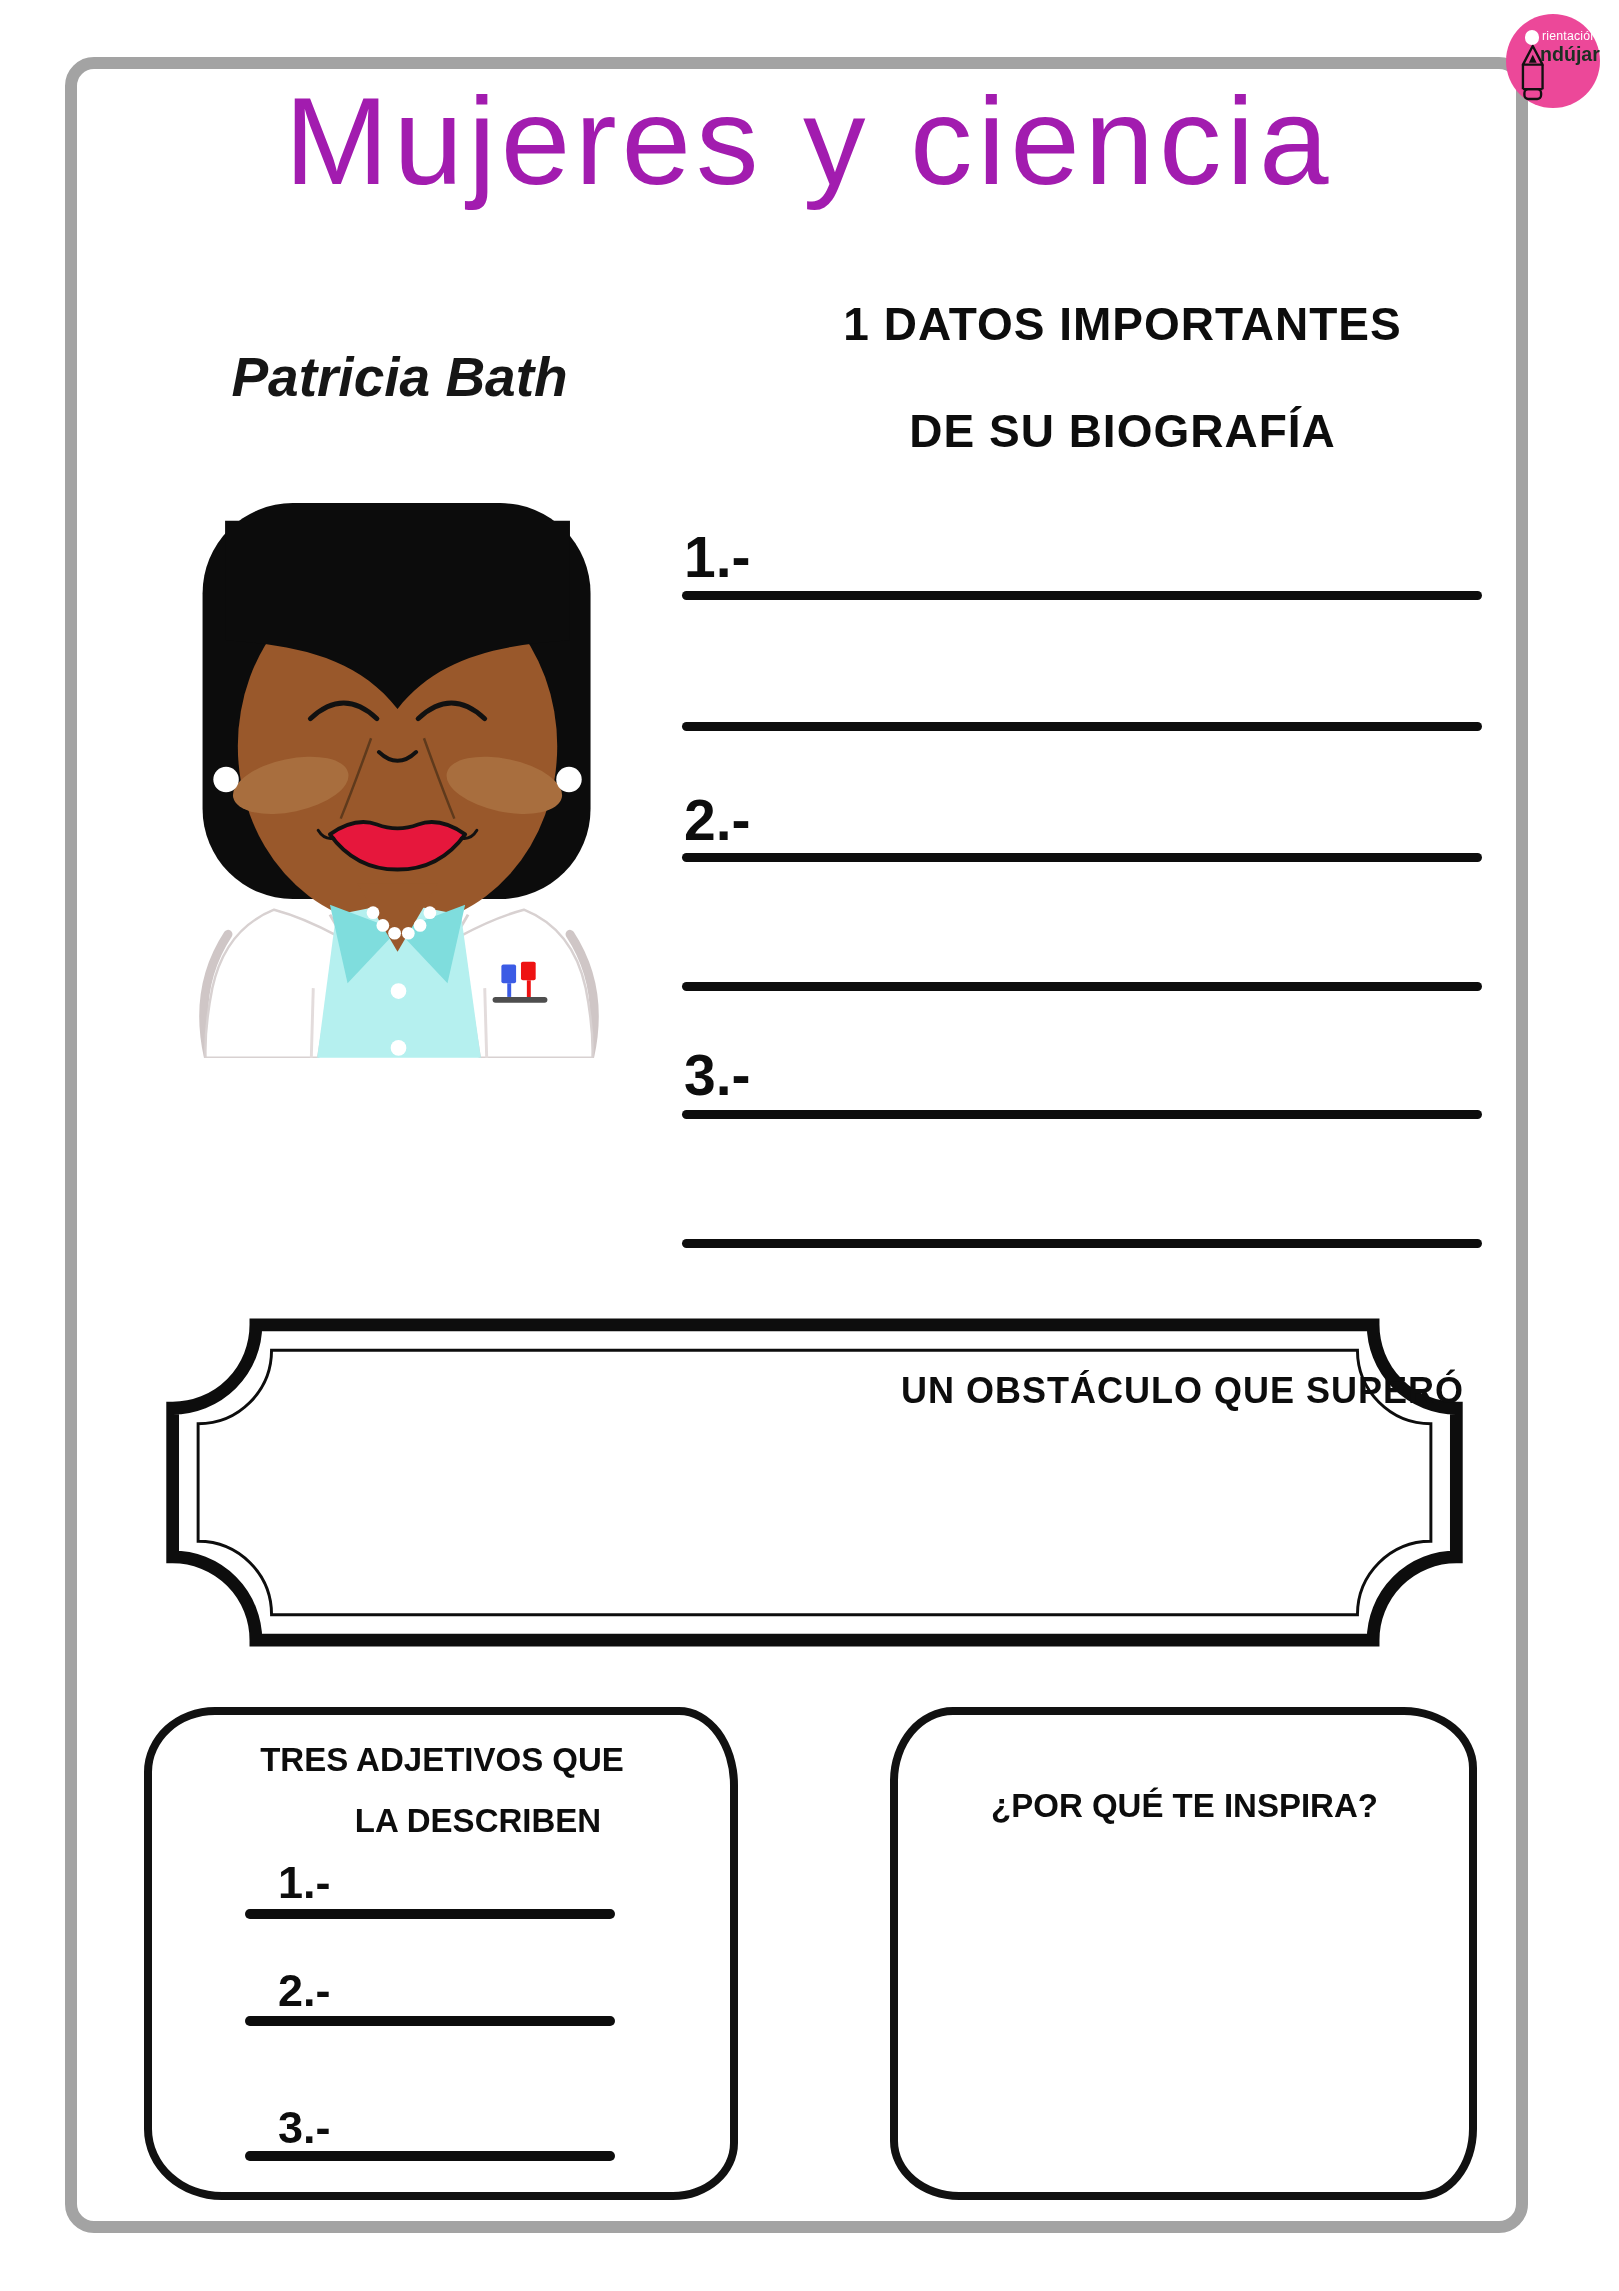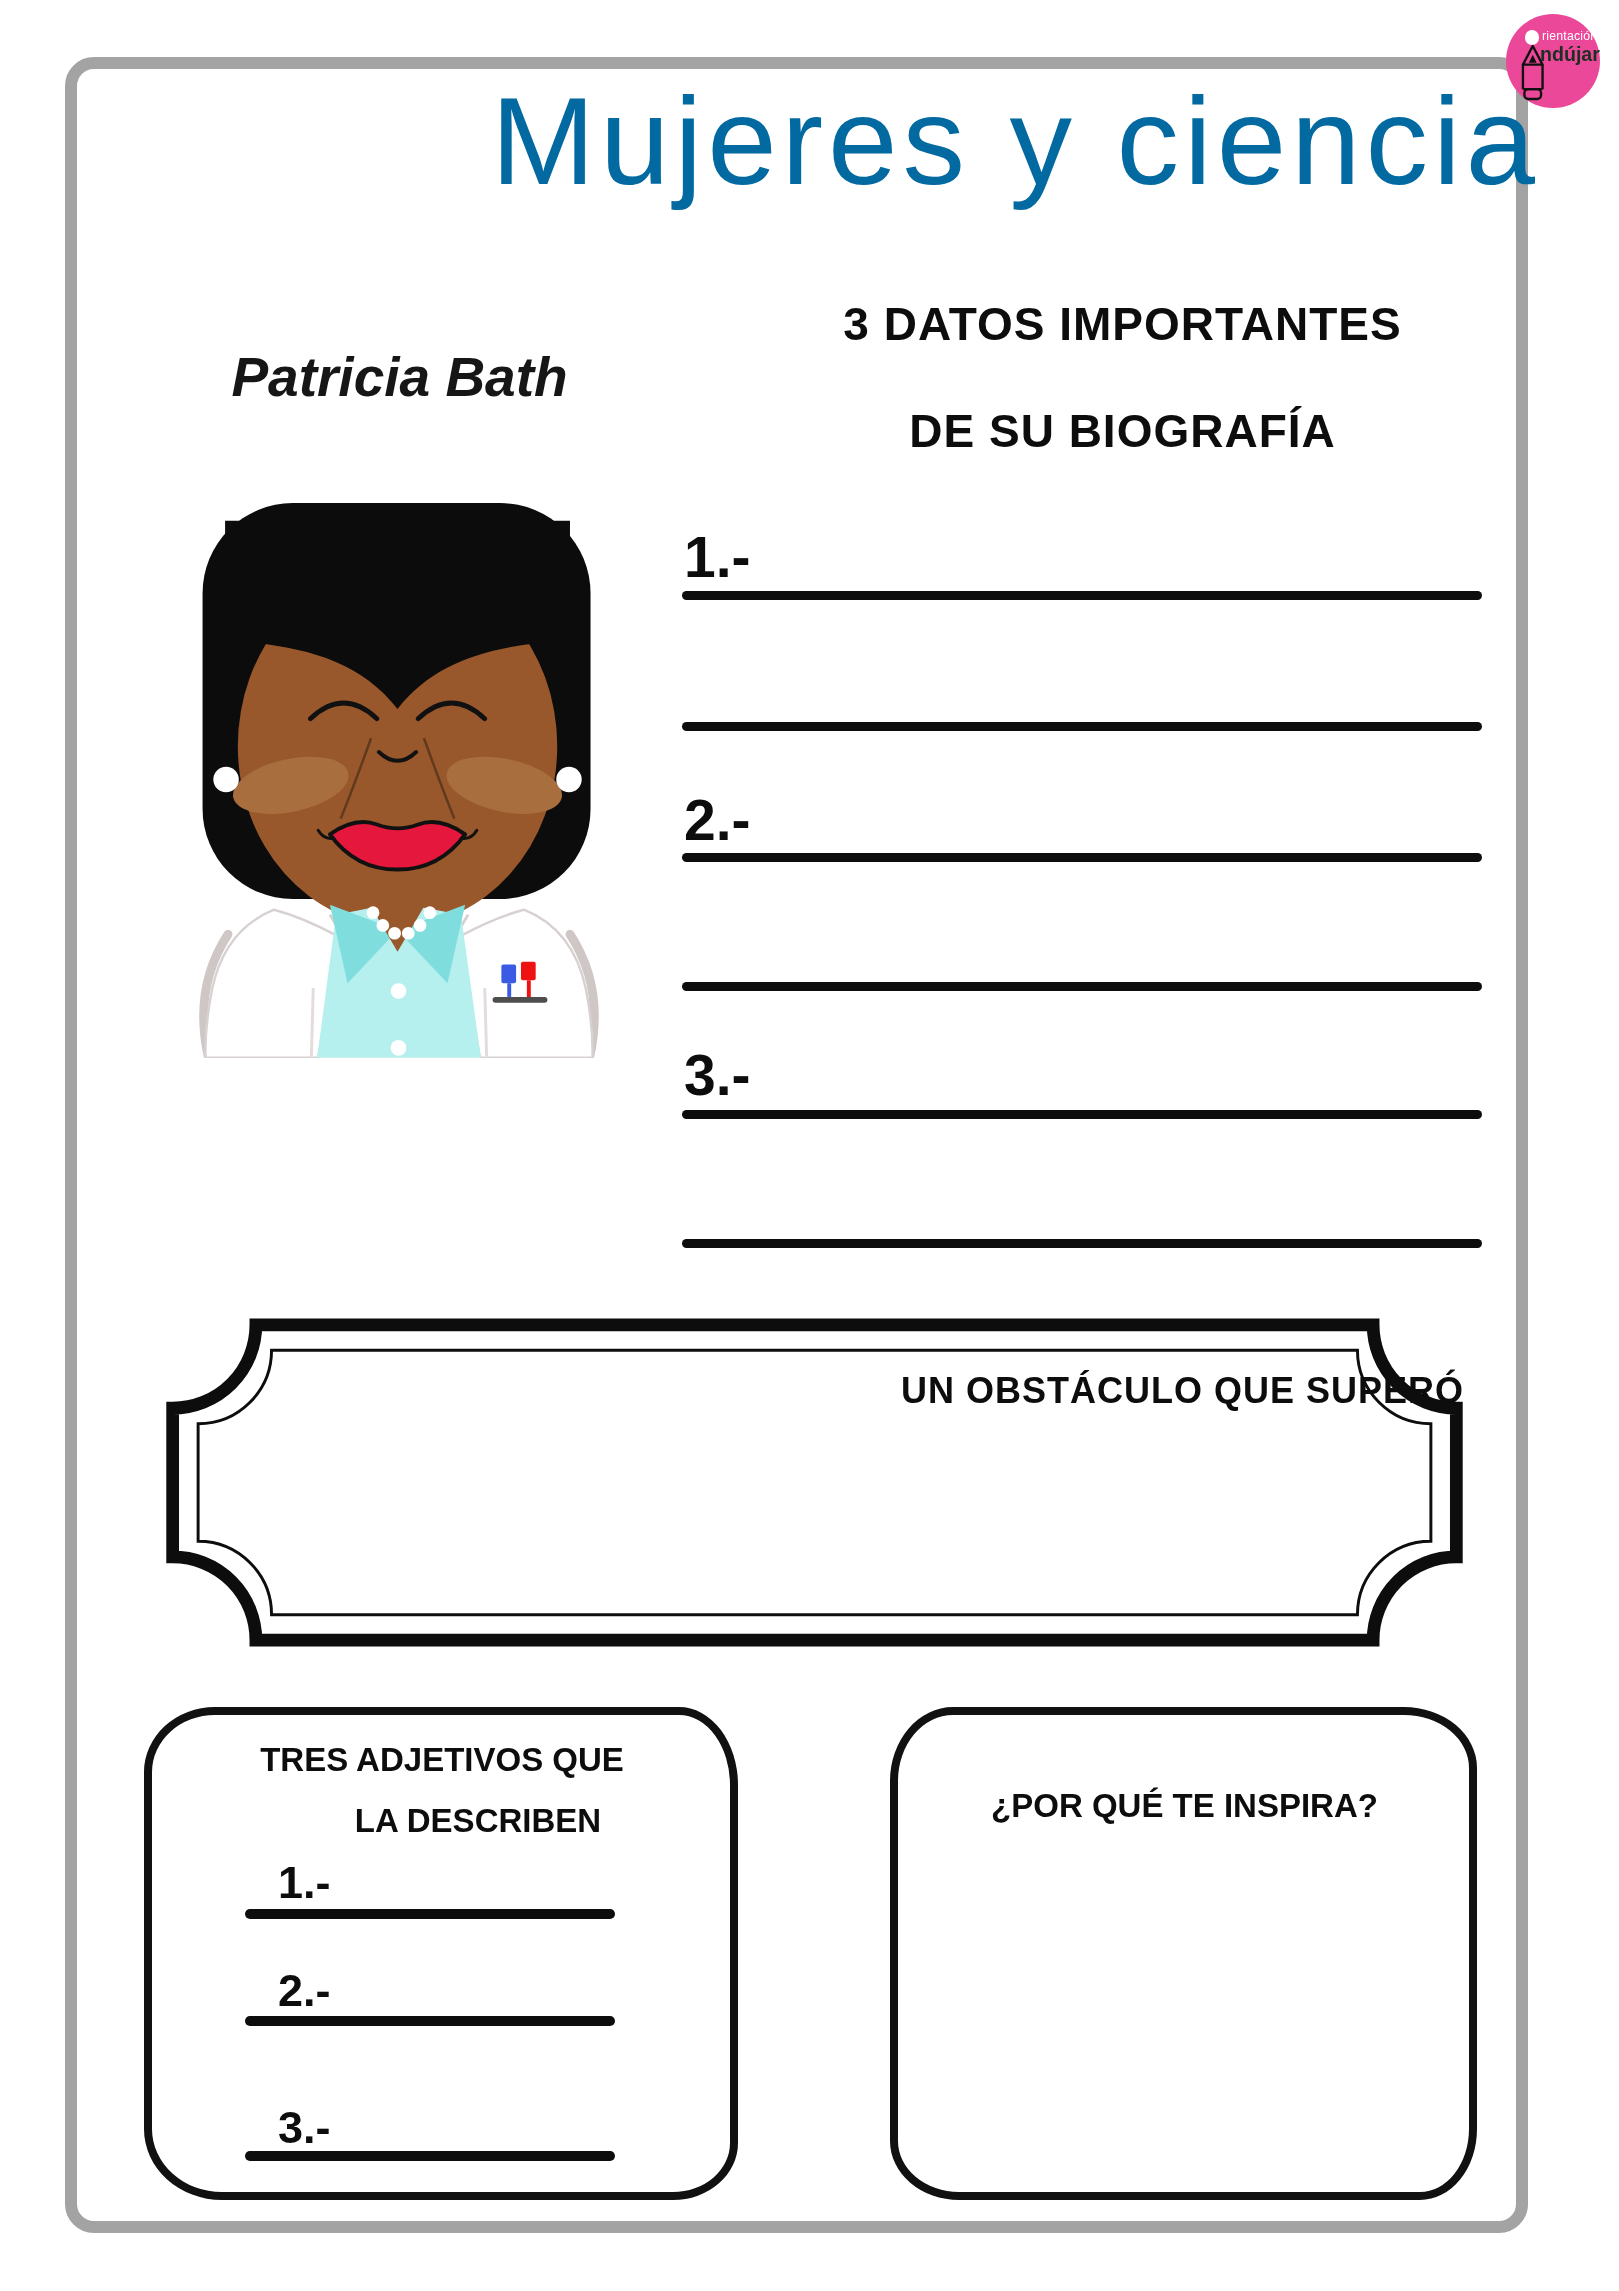--- a/index.html
+++ b/index.html
@@ -20,23 +20,23 @@
     left:1506px;top:13.7px;width:94px;height:94px;border-radius:50%;
     background:#ec4899;z-index:5;
   }
   .logo .o-dot{position:absolute;left:18.6px;top:16.7px;width:14.7px;height:14.7px;border-radius:50%;background:#ffffff;}
   .logo .t1{position:absolute;left:36px;top:15.7px;font-size:12.3px;color:#ffffff;letter-spacing:0.2px;}
   .logo .t2{position:absolute;left:34px;top:29px;font-size:19.6px;font-weight:bold;color:#1b2f22;}
   .logo .pencil{position:absolute;left:13.7px;top:29px;}
 
   
   .main-title{
-    left:78px;top:69px;width:1462px;text-align:right;
+    left:78px;top:69px;width:1462px;text-align:center;
     font-family:"Liberation Sans",sans-serif;font-size:125px;font-weight:400;
-    letter-spacing:4.9px;color:#0369a1;white-space:nowrap;
+    letter-spacing:4.9px;color:#a21caf;white-space:nowrap;
   }
 
   
   .scientist-name{
     left:162px;top:345px;width:475px;text-align:center;
     font-family:Liberation Sans, sans-serif;font-style:italic;font-weight:bold;
     font-size:55px;color:#161616;white-space:nowrap;
   }
 
   .portrait{left:181px;top:493px;width:436px;height:565px;}
@@ -132,21 +132,21 @@
   </g>
   <g>
     <rect x="327" y="481" width="15" height="19" rx="2" fill="#3b5be5"></rect>
     <rect x="333" y="500" width="4" height="14" fill="#3b5be5"></rect>
     <rect x="347" y="478" width="15" height="19" rx="2" fill="#ee1212"></rect>
     <rect x="353" y="497" width="4" height="19" fill="#ee1212"></rect>
     <rect x="318" y="514" width="56" height="6" rx="3" fill="#4e4e4e"></rect>
   </g>
 </svg>
 
-<div class="abs bio-h1">3 DATOS IMPORTANTES</div>
+<div class="abs bio-h1">1 DATOS IMPORTANTES</div>
 <div class="abs bio-h2">DE SU BIOGRAFÍA</div>
 
 <div class="abs bio-label" style="top:529px">1.-</div>
 <div class="abs bline" style="top:591px"></div>
 <div class="abs bline" style="top:722px"></div>
 
 <div class="abs bio-label" style="top:792px">2.-</div>
 <div class="abs bline" style="top:853px"></div>
 <div class="abs bline" style="top:982px"></div>
 

